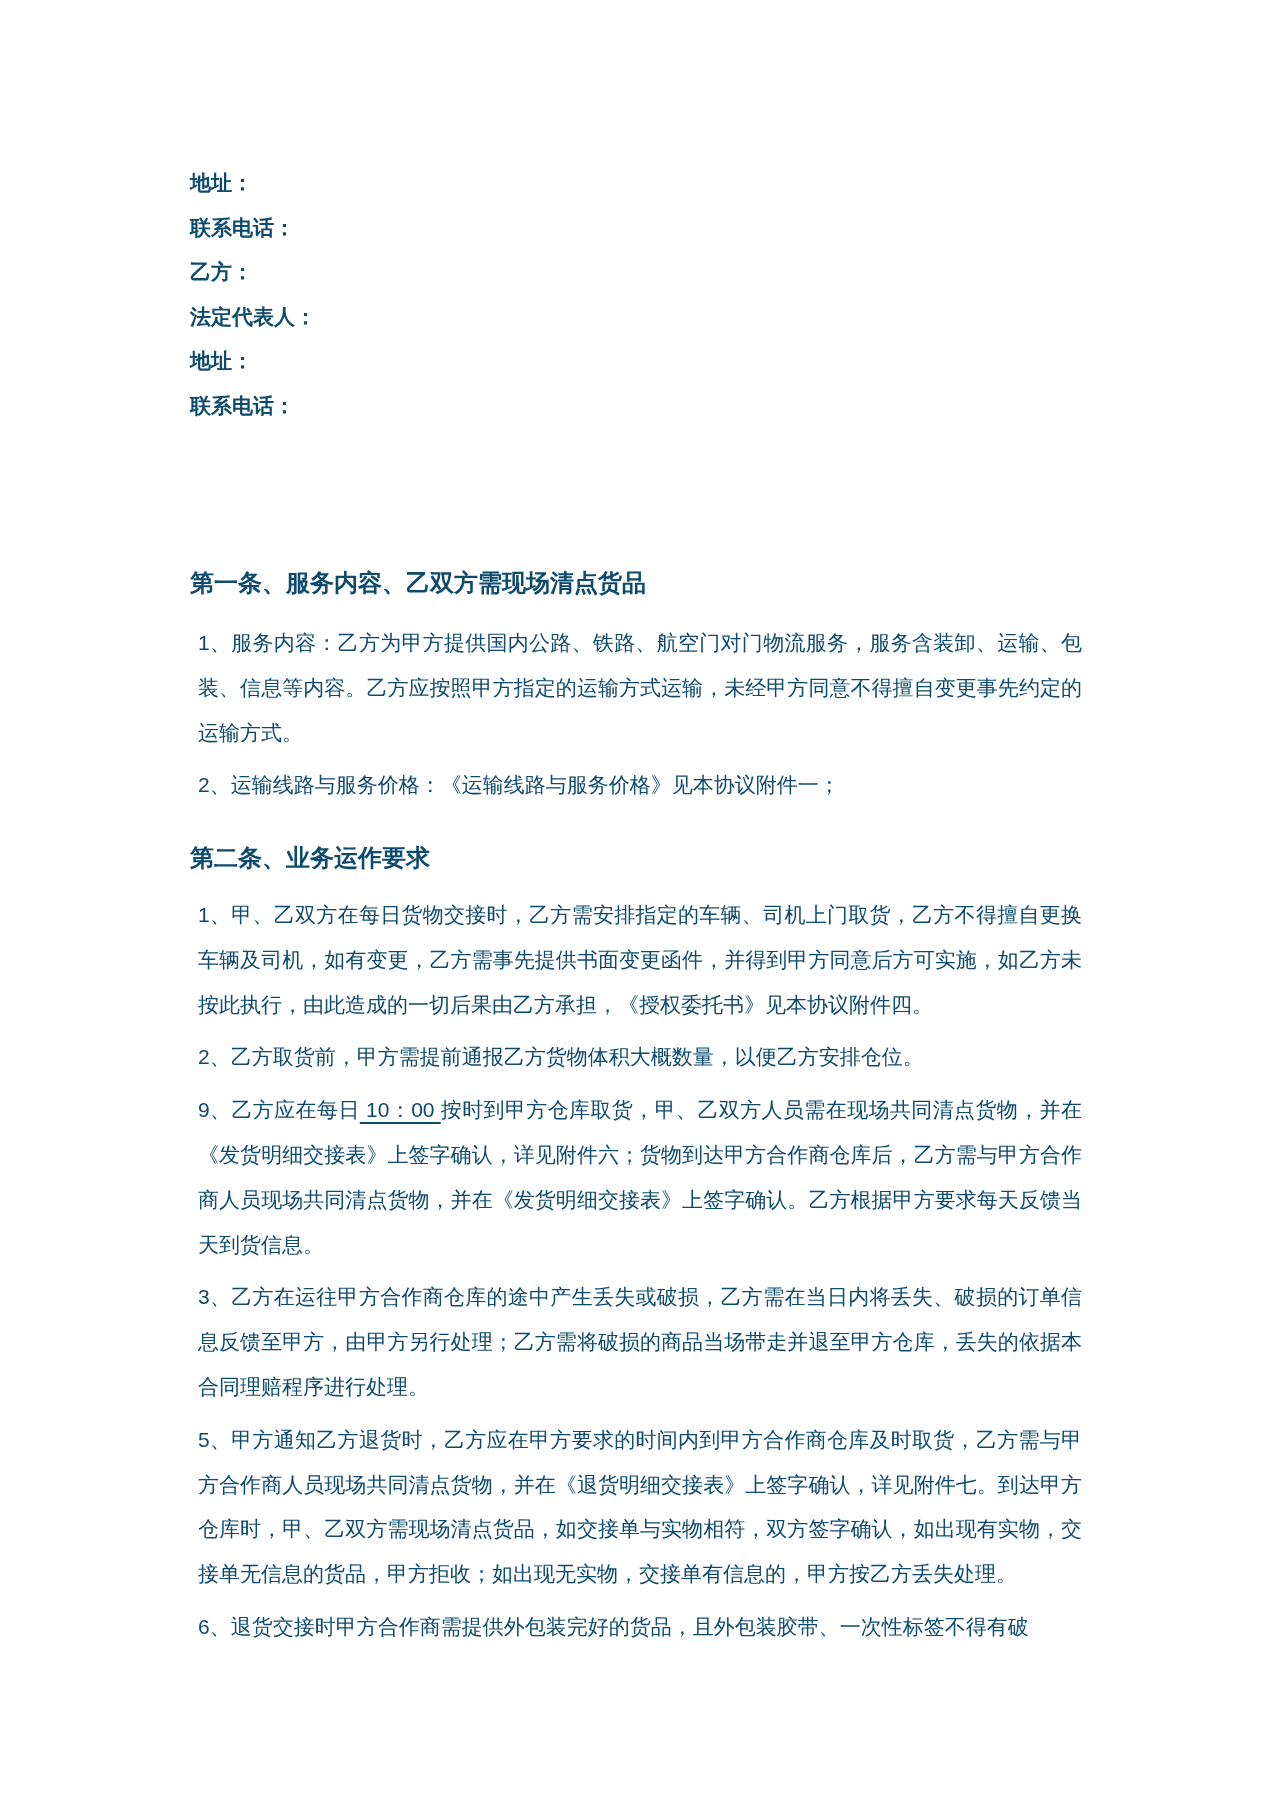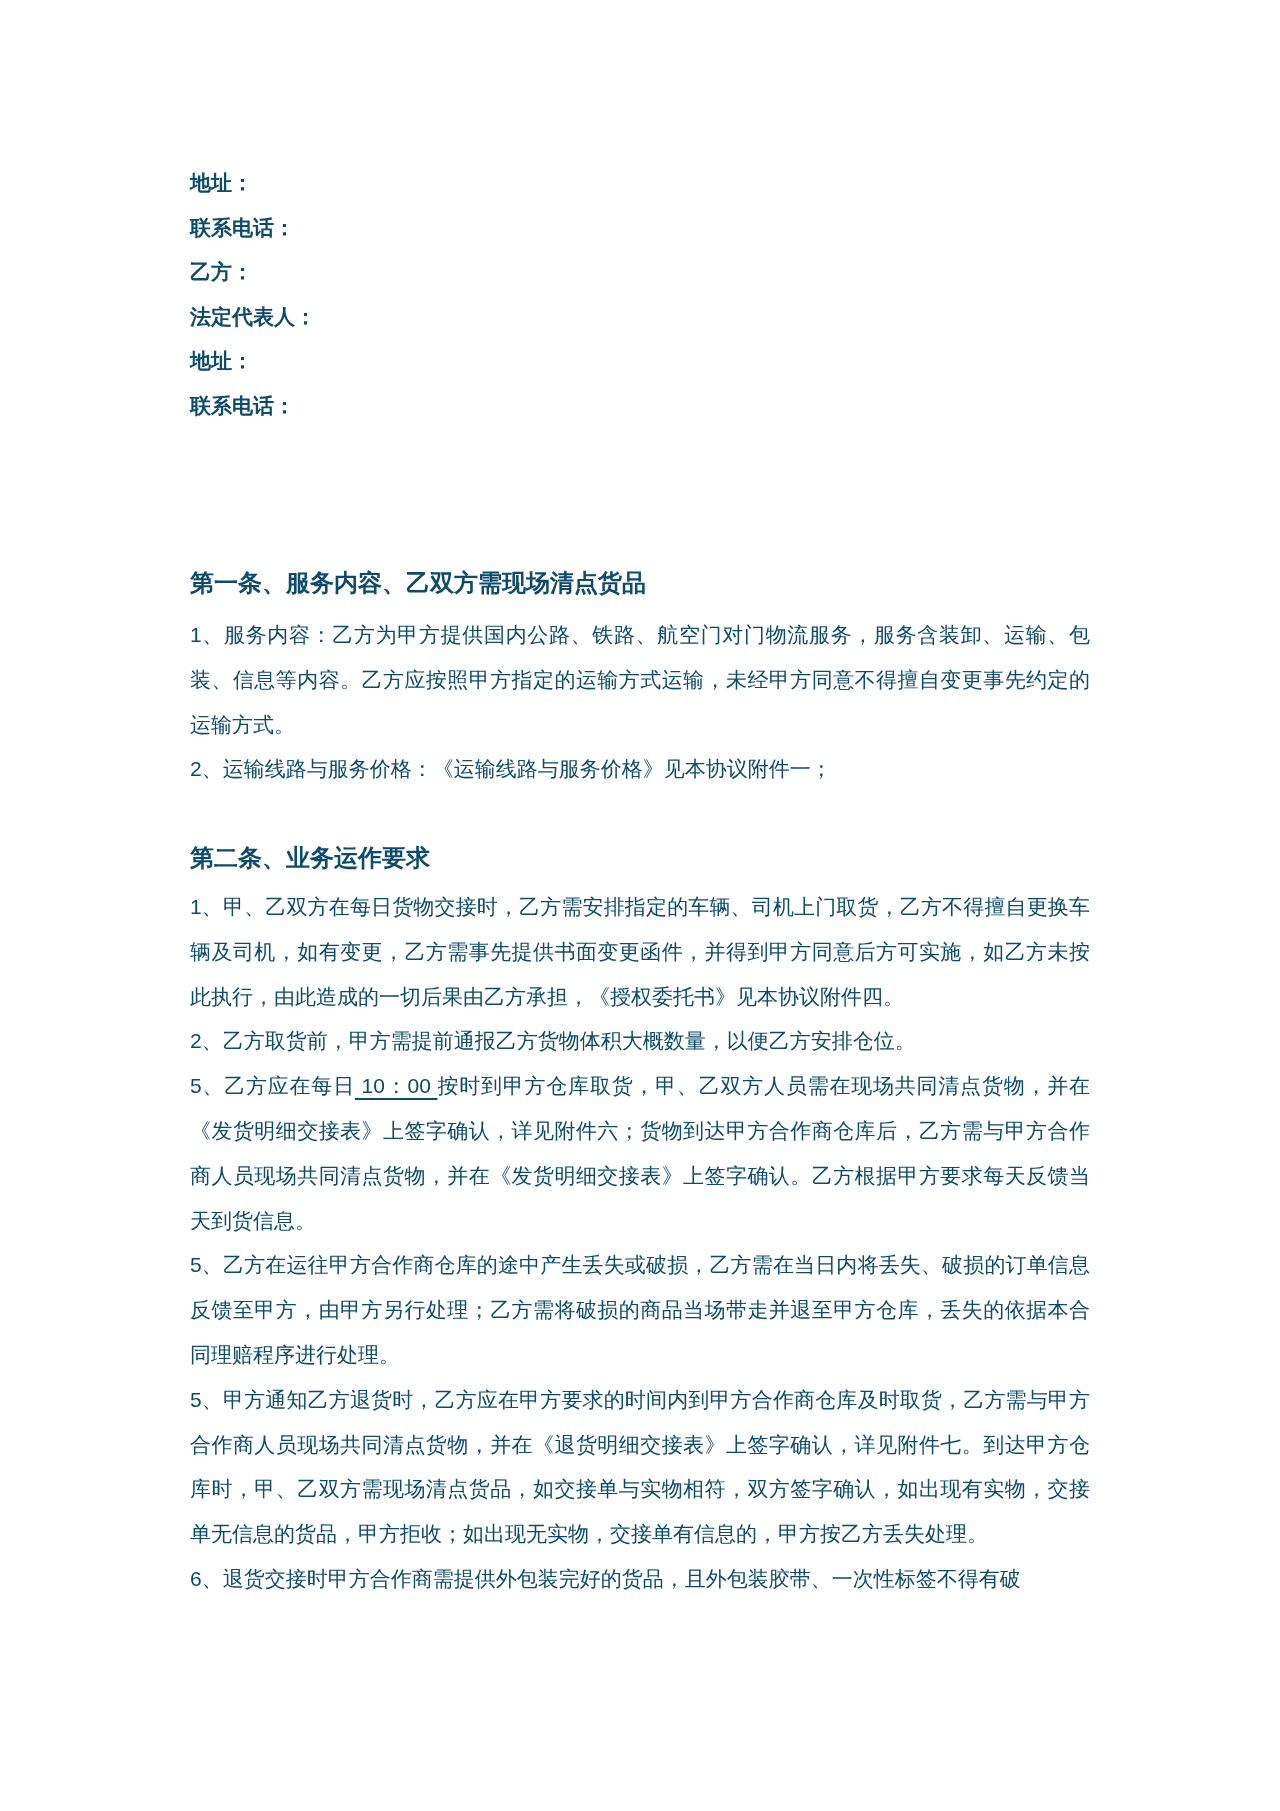--- a/index.html
+++ b/index.html
@@ -35,21 +35,21 @@
     white-space: nowrap;
   }
   .h1 { top: 568px; }
   .h2 { top: 843px; }
   .body-block {
     width: 900px;
     font-size: 21px;
     line-height: 44.8px;
     text-align: justify;
   }
-  .body-block p { margin: 0; }
+  .body-block p { margin: 8px; }
   .s1 { top: 613px; }
   .s2 { top: 885px; }
   .u {
     text-decoration: underline;
     text-decoration-thickness: 2px;
     text-underline-offset: 5px;
   }
 </style>
 </head>
 <body>
@@ -71,19 +71,19 @@
   <div class="abs body-block s1">
     <p>1、服务内容：乙方为甲方提供国内公路、铁路、航空门对门物流服务，服务含装卸、运输、包装、信息等内容。乙方应按照甲方指定的运输方式运输，未经甲方同意不得擅自变更事先约定的运输方式。</p>
     <p>2、运输线路与服务价格：《运输线路与服务价格》见本协议附件一；</p>
   </div>
 
   <h2 class="abs sec-heading h2">第二条、业务运作要求</h2>
 
   <div class="abs body-block s2">
     <p>1、甲、乙双方在每日货物交接时，乙方需安排指定的车辆、司机上门取货，乙方不得擅自更换车辆及司机，如有变更，乙方需事先提供书面变更函件，并得到甲方同意后方可实施，如乙方未按此执行，由此造成的一切后果由乙方承担，《授权委托书》见本协议附件四。</p>
     <p>2、乙方取货前，甲方需提前通报乙方货物体积大概数量，以便乙方安排仓位。</p>
-    <p><span>5、乙方应在每日</span><span class="u"> 10：00 </span><span>按时到甲方仓库取货，甲、乙双方人员需在现场共同清点货物，并在《发货明细交接表》上签字确认，详见附件六；货物到达甲方合作商仓库后，乙方需与甲方合作商人员现场共同清点货物，并在《发货明细交接表》上签字确认。乙方根据甲方要求每天反馈当天到货信息。</span></p>
-    <p>5、乙方在运往甲方合作商仓库的途中产生丢失或破损，乙方需在当日内将丢失、破损的订单信息反馈至甲方，由甲方另行处理；乙方需将破损的商品当场带走并退至甲方仓库，丢失的依据本合同理赔程序进行处理。</p>
+    <p><span>9、乙方应在每日</span><span class="u"> 10：00 </span><span>按时到甲方仓库取货，甲、乙双方人员需在现场共同清点货物，并在《发货明细交接表》上签字确认，详见附件六；货物到达甲方合作商仓库后，乙方需与甲方合作商人员现场共同清点货物，并在《发货明细交接表》上签字确认。乙方根据甲方要求每天反馈当天到货信息。</span></p>
+    <p>3、乙方在运往甲方合作商仓库的途中产生丢失或破损，乙方需在当日内将丢失、破损的订单信息反馈至甲方，由甲方另行处理；乙方需将破损的商品当场带走并退至甲方仓库，丢失的依据本合同理赔程序进行处理。</p>
     <p>5、甲方通知乙方退货时，乙方应在甲方要求的时间内到甲方合作商仓库及时取货，乙方需与甲方合作商人员现场共同清点货物，并在《退货明细交接表》上签字确认，详见附件七。到达甲方仓库时，甲、乙双方需现场清点货品，如交接单与实物相符，双方签字确认，如出现有实物，交接单无信息的货品，甲方拒收；如出现无实物，交接单有信息的，甲方按乙方丢失处理。</p>
     <p>6、退货交接时甲方合作商需提供外包装完好的货品，且外包装胶带、一次性标签不得有破</p>
   </div>
 
 </div>
 
 </body></html>

